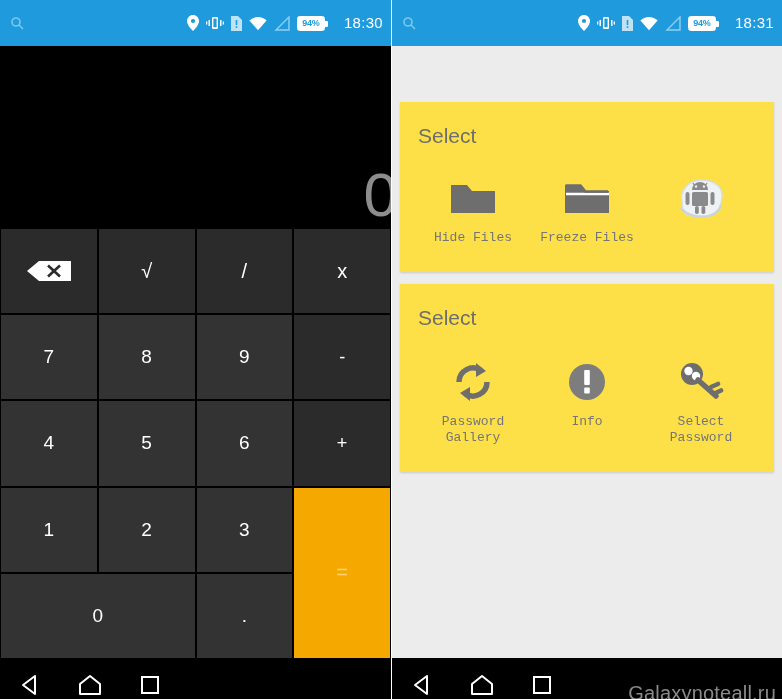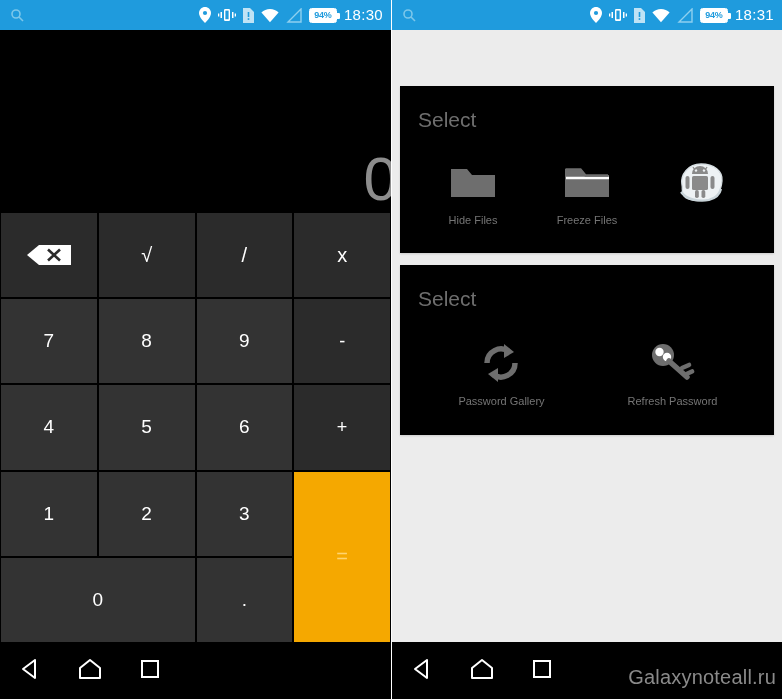--- a/index.html
+++ b/index.html
@@ -27,21 +27,21 @@
     width: 391px;
     height: 699px;
     overflow: hidden;
   }
   .phone-left  { left: 0; }
   .phone-right { left: 392px; width: 390px; }
 
   
   .statusbar {
     position: relative;
-    height: 30px;
+    height: 46px;
     background: #1f9bdd;
     display: flex;
     padding: 0 8px 0 10px;
     box-sizing: border-box;
     color: #ffffff;
   }
   .statusbar .left-icons {
     display: flex;
     align-items: center;
     gap: 6px;
@@ -58,21 +58,21 @@
     display: inline-flex;
     align-items: center;
     justify-content: center;
     line-height: 0;
   }
   .sb-time {
     font-size: 15px;
     font-weight: normal;
     letter-spacing: 0.3px;
     color: #ffffff;
-    margin-left: 0;
+    margin-left: 12px;
     padding-bottom: 1px;
   }
   .batt {
     position: relative;
     width: 28px;
     height: 15px;
     border: 1.6px solid #ffffff;
     border-radius: 2.5px;
     display: flex;
     align-items: center;
@@ -186,21 +186,21 @@
     padding: 0;
     box-sizing: border-box;
     position: relative;
   }
   .scroll-area {
     flex: 1 1 auto;
     padding: 56px 8px 0 8px;
     box-sizing: border-box;
   }
   .card {
-    background: #000000;
+    background: #fde047;
     box-shadow: 0 1px 2px rgba(0,0,0,0.14);
     margin-bottom: 12px;
     padding: 22px 16px 26px 16px;
     box-sizing: border-box;
   }
   .card-title {
     font-size: 21px;
     color: #6e6e6e;
     font-weight: normal;
     margin: 0 0 26px 2px;
@@ -221,24 +221,24 @@
     box-sizing: border-box;
   }
   .grid-item .glyph {
     height: 50px;
     display: flex;
     align-items: center;
     justify-content: center;
     margin-bottom: 6px;
   }
   .grid-item .label {
-    font-size: 11px;
+    font-size: 13px;
     color: #757575;
     line-height: 1.22;
-    font-family: Liberation Sans, sans-serif;
+    font-family: Liberation Mono, monospace;
   }
   .options-grid .grid-item { flex: 0 0 33.33%; }
   .options-grid .glyph { height: 52px; }
 
   .watermark {
     position: absolute;
     right: 6px;
     bottom: 10px;
     font-size: 20px;
     color: #8a8a8a;
@@ -495,33 +495,43 @@
                 <svg width="44" height="44" viewBox="0 0 44 44">
                   <path d="M8 22 A14 14 0 0 1 30 10.5" fill="none" stroke="#6e6e6e" stroke-width="5.5" stroke-linecap="butt"></path>
                   <path d="M36 22 A14 14 0 0 1 14 33.5" fill="none" stroke="#6e6e6e" stroke-width="5.5" stroke-linecap="butt"></path>
                   <path d="M25 3 L35 11 L25 17 Z" fill="#6e6e6e"></path>
                   <path d="M19 41 L9 33 L19 27 Z" fill="#6e6e6e"></path>
                 </svg>
               </span>
               <span class="label">Password Gallery</span>
             </div>
 
+            <div class="grid-item">
+              <span class="glyph">
+                <svg width="44" height="44" viewBox="0 0 44 44">
+                  <circle cx="22" cy="22" r="18" fill="#7d7d7d"></circle>
+                  <rect x="19.2" y="10" width="5.6" height="15" rx="1" fill="#ffffff"></rect>
+                  <rect x="19.2" y="27.5" width="5.6" height="6" rx="1" fill="#ffffff"></rect>
+                </svg>
+              </span>
+              <span class="label">Info</span>
+            </div>
 
             <div class="grid-item">
               <span class="glyph">
                 <svg width="46" height="44" viewBox="0 0 46 44">
                   <circle cx="14" cy="14" r="11" fill="#6e6e6e"></circle>
                   <circle cx="10.5" cy="11" r="4.2" fill="#ffffff"></circle>
                   <circle cx="18" cy="16" r="4.2" fill="#ffffff"></circle>
                   <path d="M20 20 L38 36" stroke="#6e6e6e" stroke-width="5.5" stroke-linecap="round"></path>
                   <path d="M33 27 L40 24" stroke="#6e6e6e" stroke-width="4.6" stroke-linecap="round"></path>
                   <path d="M37.5 33 L43 30.5" stroke="#6e6e6e" stroke-width="4.6" stroke-linecap="round"></path>
                 </svg>
               </span>
-              <span class="label">Refresh Password</span>
+              <span class="label">Select Password</span>
             </div>
 
           </div>
         </div>
 
       </div>
 
       <div class="navbar">
         <div class="nav-btn">
           <span>

